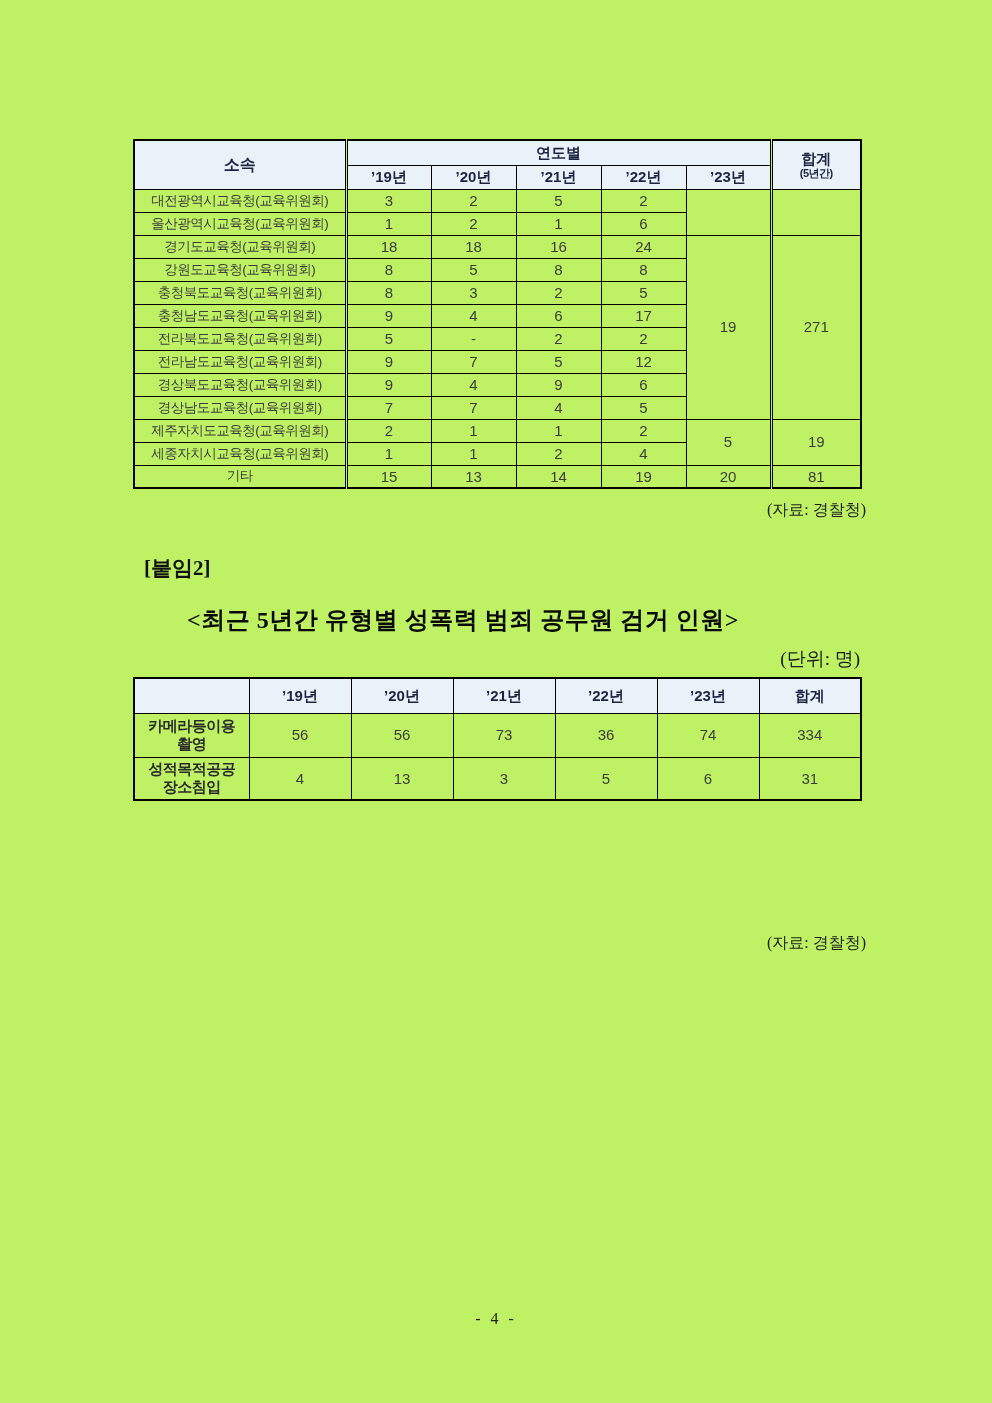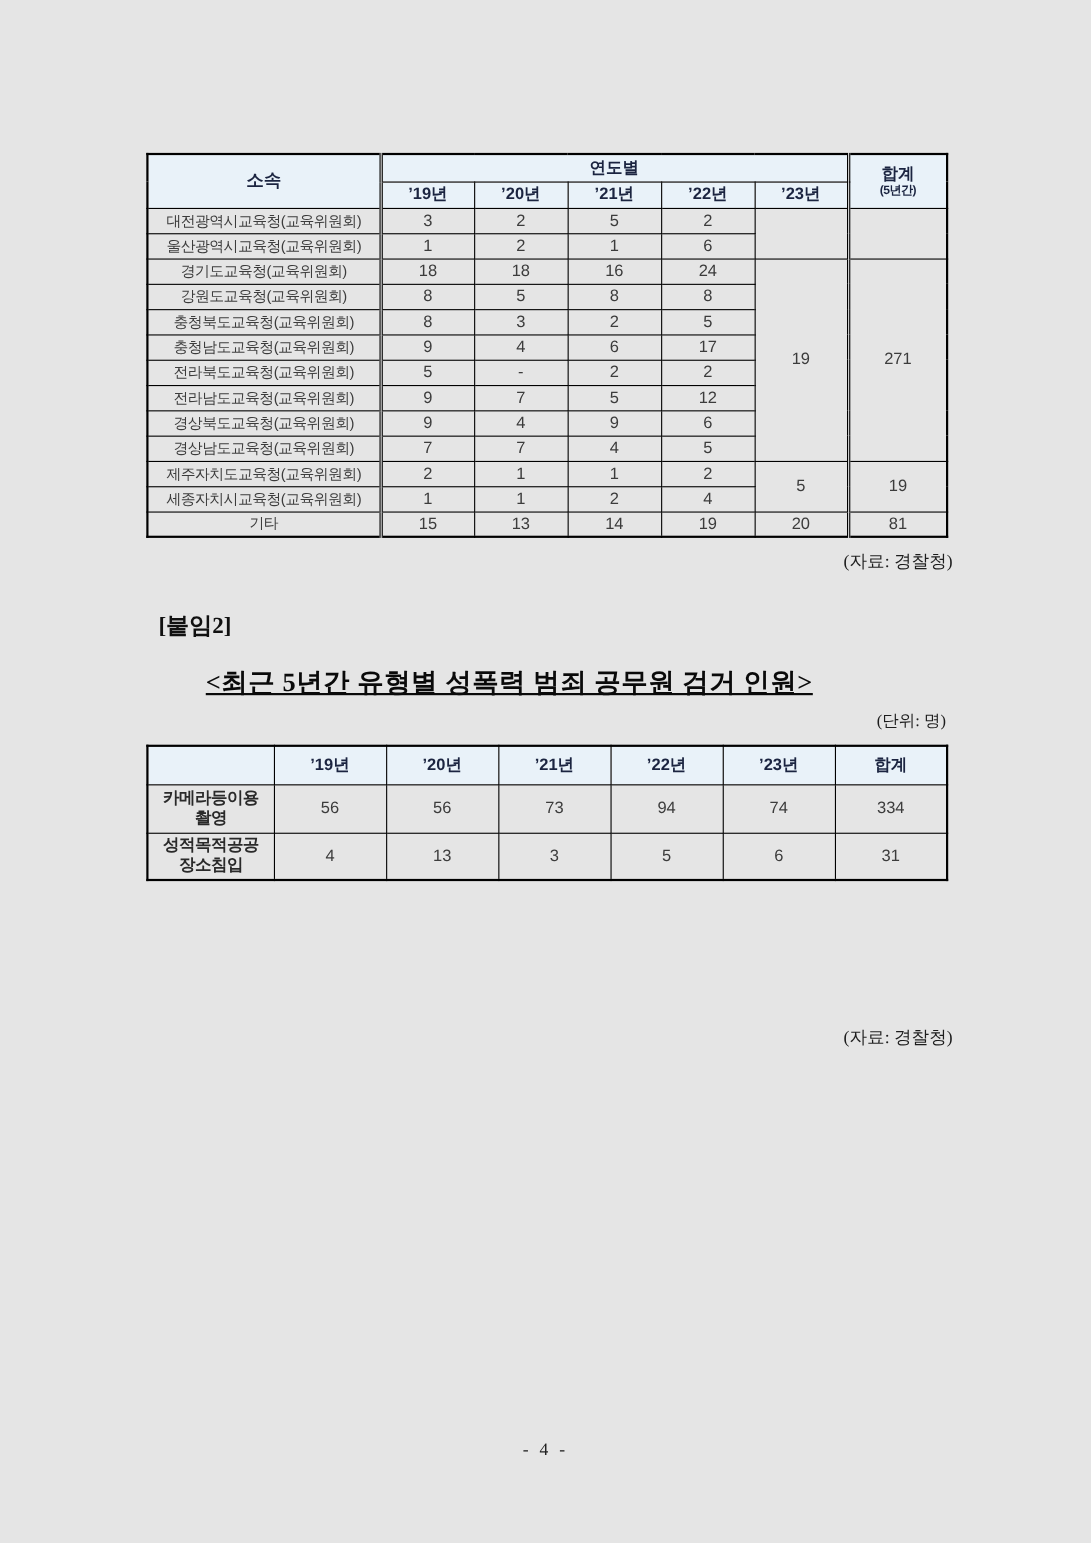--- a/index.html
+++ b/index.html
@@ -1,17 +1,17 @@
 <!DOCTYPE html>
 <html><head>
 <meta charset="utf-8">
 <style>
   html,body { margin:0; padding:0; background:#fff; }
   .page {
-    position:relative; width:992px; height:1403px; background:#e5e5e5;
+    position:relative; width:992px; height:1403px; background:#bef264;
     font-family:"Liberation Sans","DejaVu Sans",sans-serif; overflow:hidden;
   }
   
   table.t { border-collapse:collapse; table-layout:fixed; position:absolute; border:2px solid #000; }
   table.t td {
     border:1px solid #000; text-align:center; vertical-align:middle;
     padding:0; font-size:15px; color:#3c3c3c; line-height:1.15;
     overflow:hidden; white-space:nowrap;
   }
   tr.th td, td.blue {
@@ -40,23 +40,23 @@
   .t2 tr.bold-row td { font-weight:700; color:#2a2a2a; font-size:15.5px; }
   .t2 .line { display:block; line-height:18px; }
   
   .serif { font-family:"Liberation Serif","DejaVu Serif",serif; color:#1d1d1d; }
   .note { position:absolute; right:126px; font-size:16px; }
   .note1 { top:500px; }
   .note2 { top:933px; }
   .attach { position:absolute; left:144px; top:554px; font-weight:700; font-size:21px; color:#111; }
   .doc-title {
     position:absolute; left:0; top:604px; width:926px; text-align:center;
-    font-weight:700; font-size:24px; letter-spacing:0.5px; color:#0a0a0a;text-decoration:underline;
-  }
-  .unit { position:absolute; right:132px; top:646px; font-size:15px; }
+    font-weight:700; font-size:24px; letter-spacing:0.5px; color:#0a0a0a;
+  }
+  .unit { position:absolute; right:132px; top:646px; font-size:19px; }
   .pageno { position:absolute; left:0; top:1310px; width:992px; text-align:center; font-size:16px; letter-spacing:3px; color:#222; }
 </style>
 </head>
 <body>
 
 <div class="page">
 
   <table class="t t1">
     <colgroup>
       <col style="width:212px">
@@ -218,21 +218,21 @@
         <td>합계</td>
       </tr>
       <tr class="r2">
         <td class="lbl2">
           <span class="line">카메라등이용</span>
           <span class="line">촬영</span>
         </td>
         <td>56</td>
         <td>56</td>
         <td>73</td>
-        <td>94</td>
+        <td>36</td>
         <td>74</td>
         <td>334</td>
       </tr>
       <tr class="r4">
         <td class="lbl2">
           <span class="line">성적목적공공</span>
           <span class="line">장소침입</span>
         </td>
         <td>4</td>
         <td>13</td>

